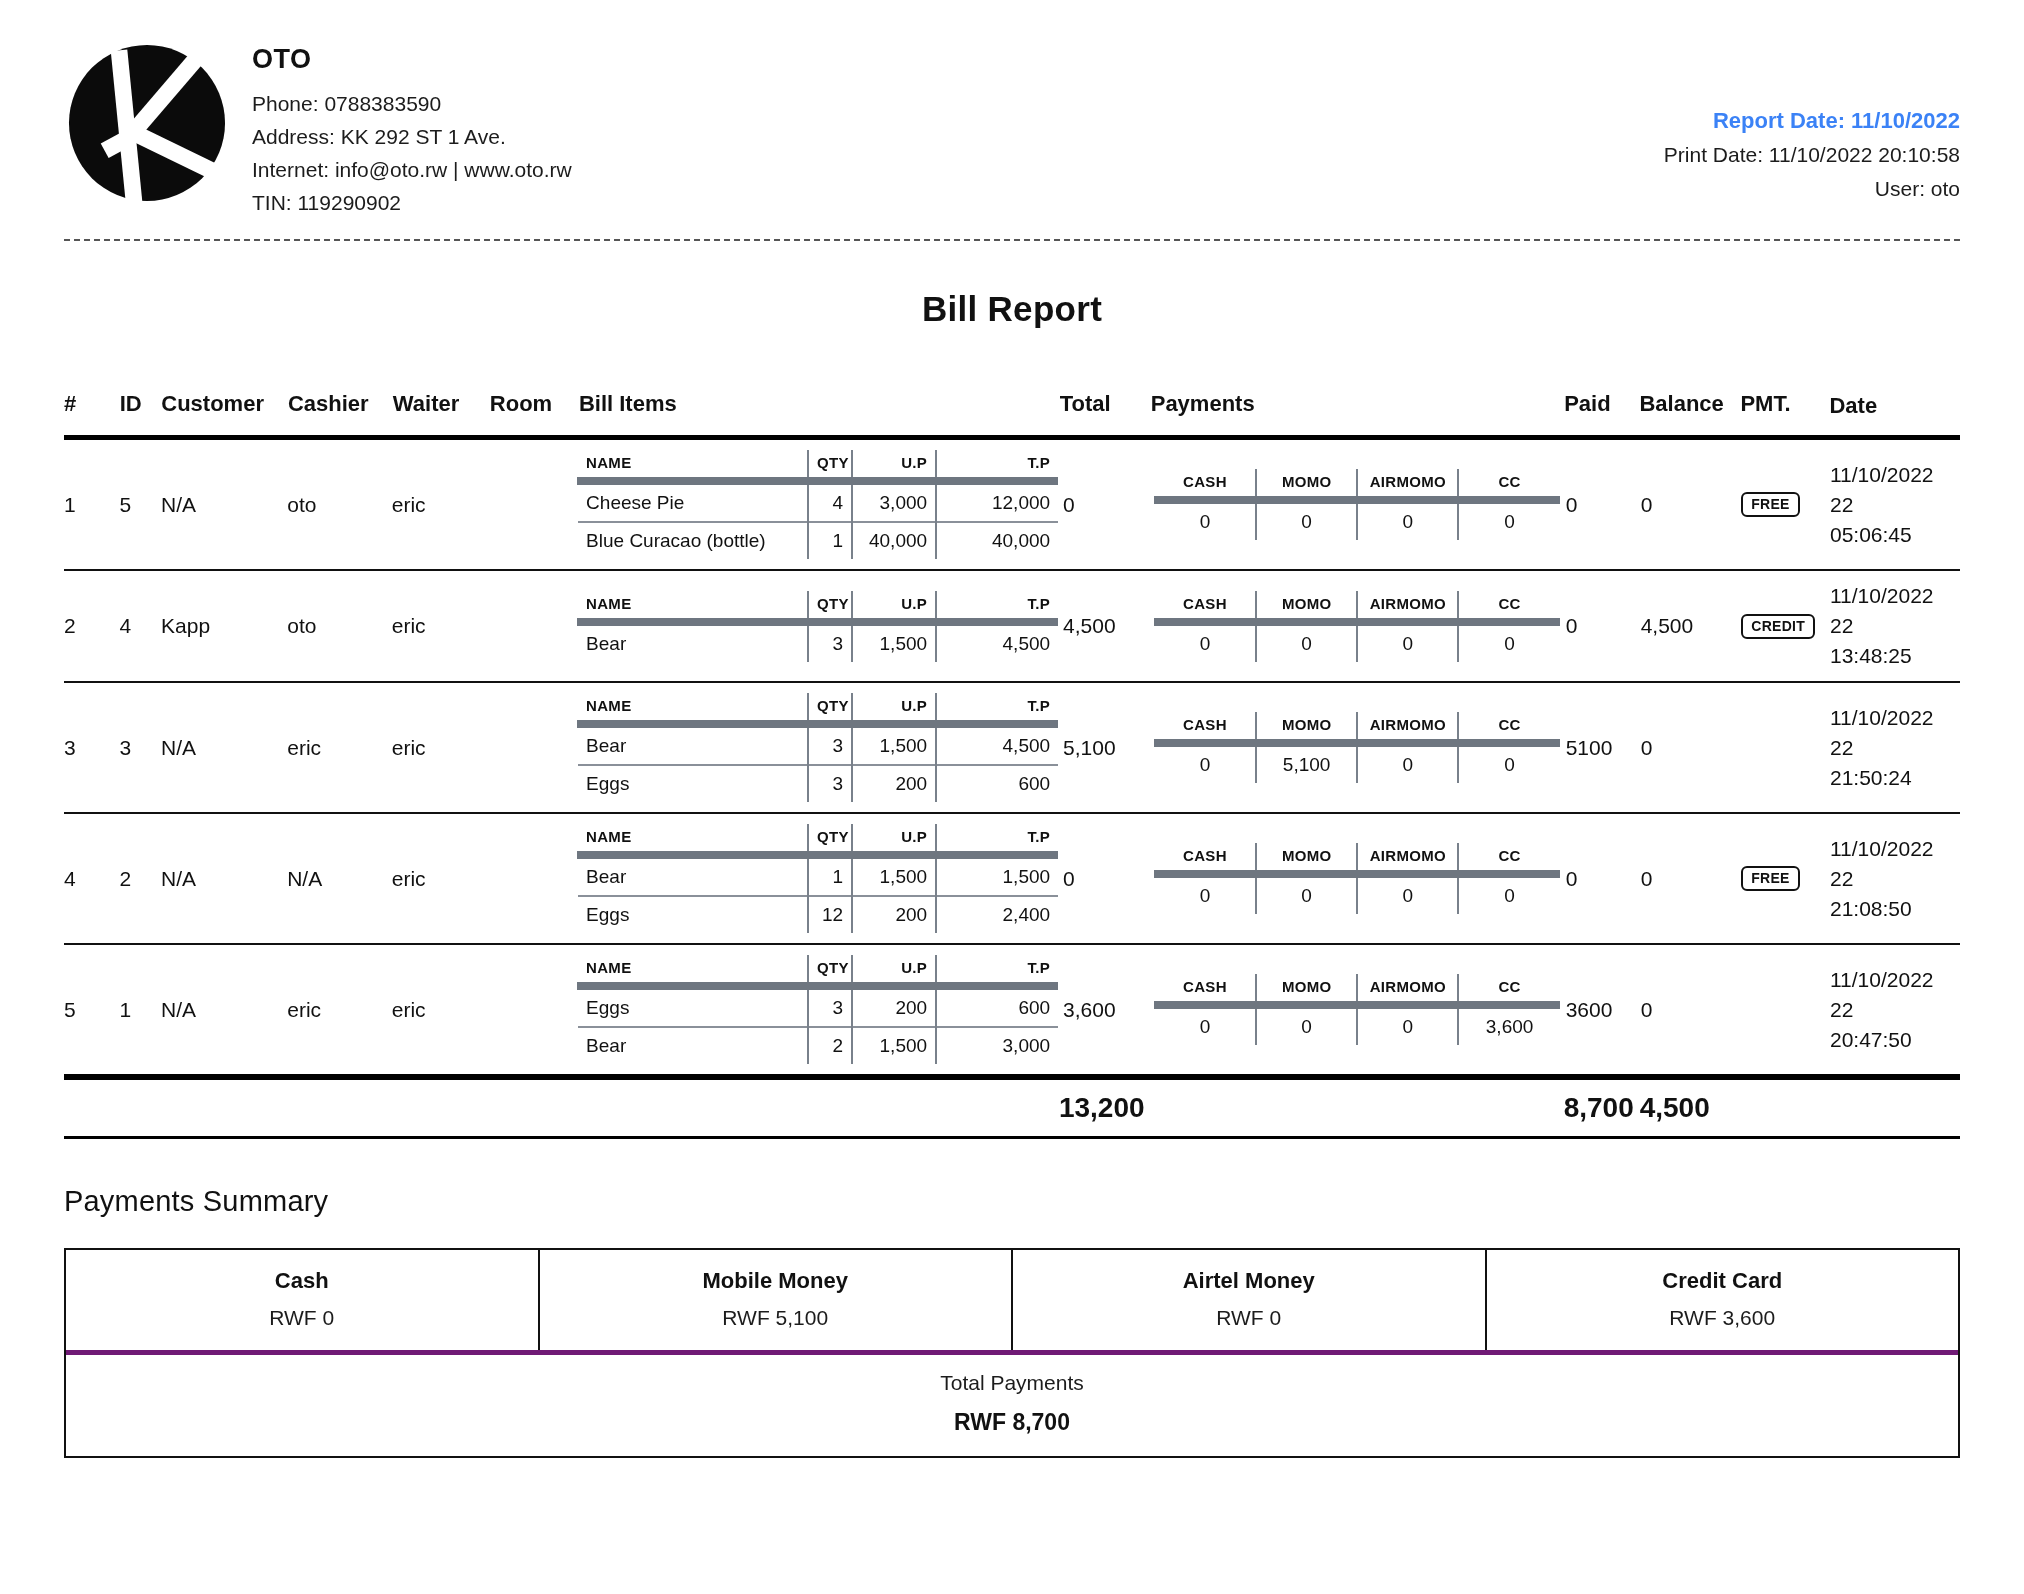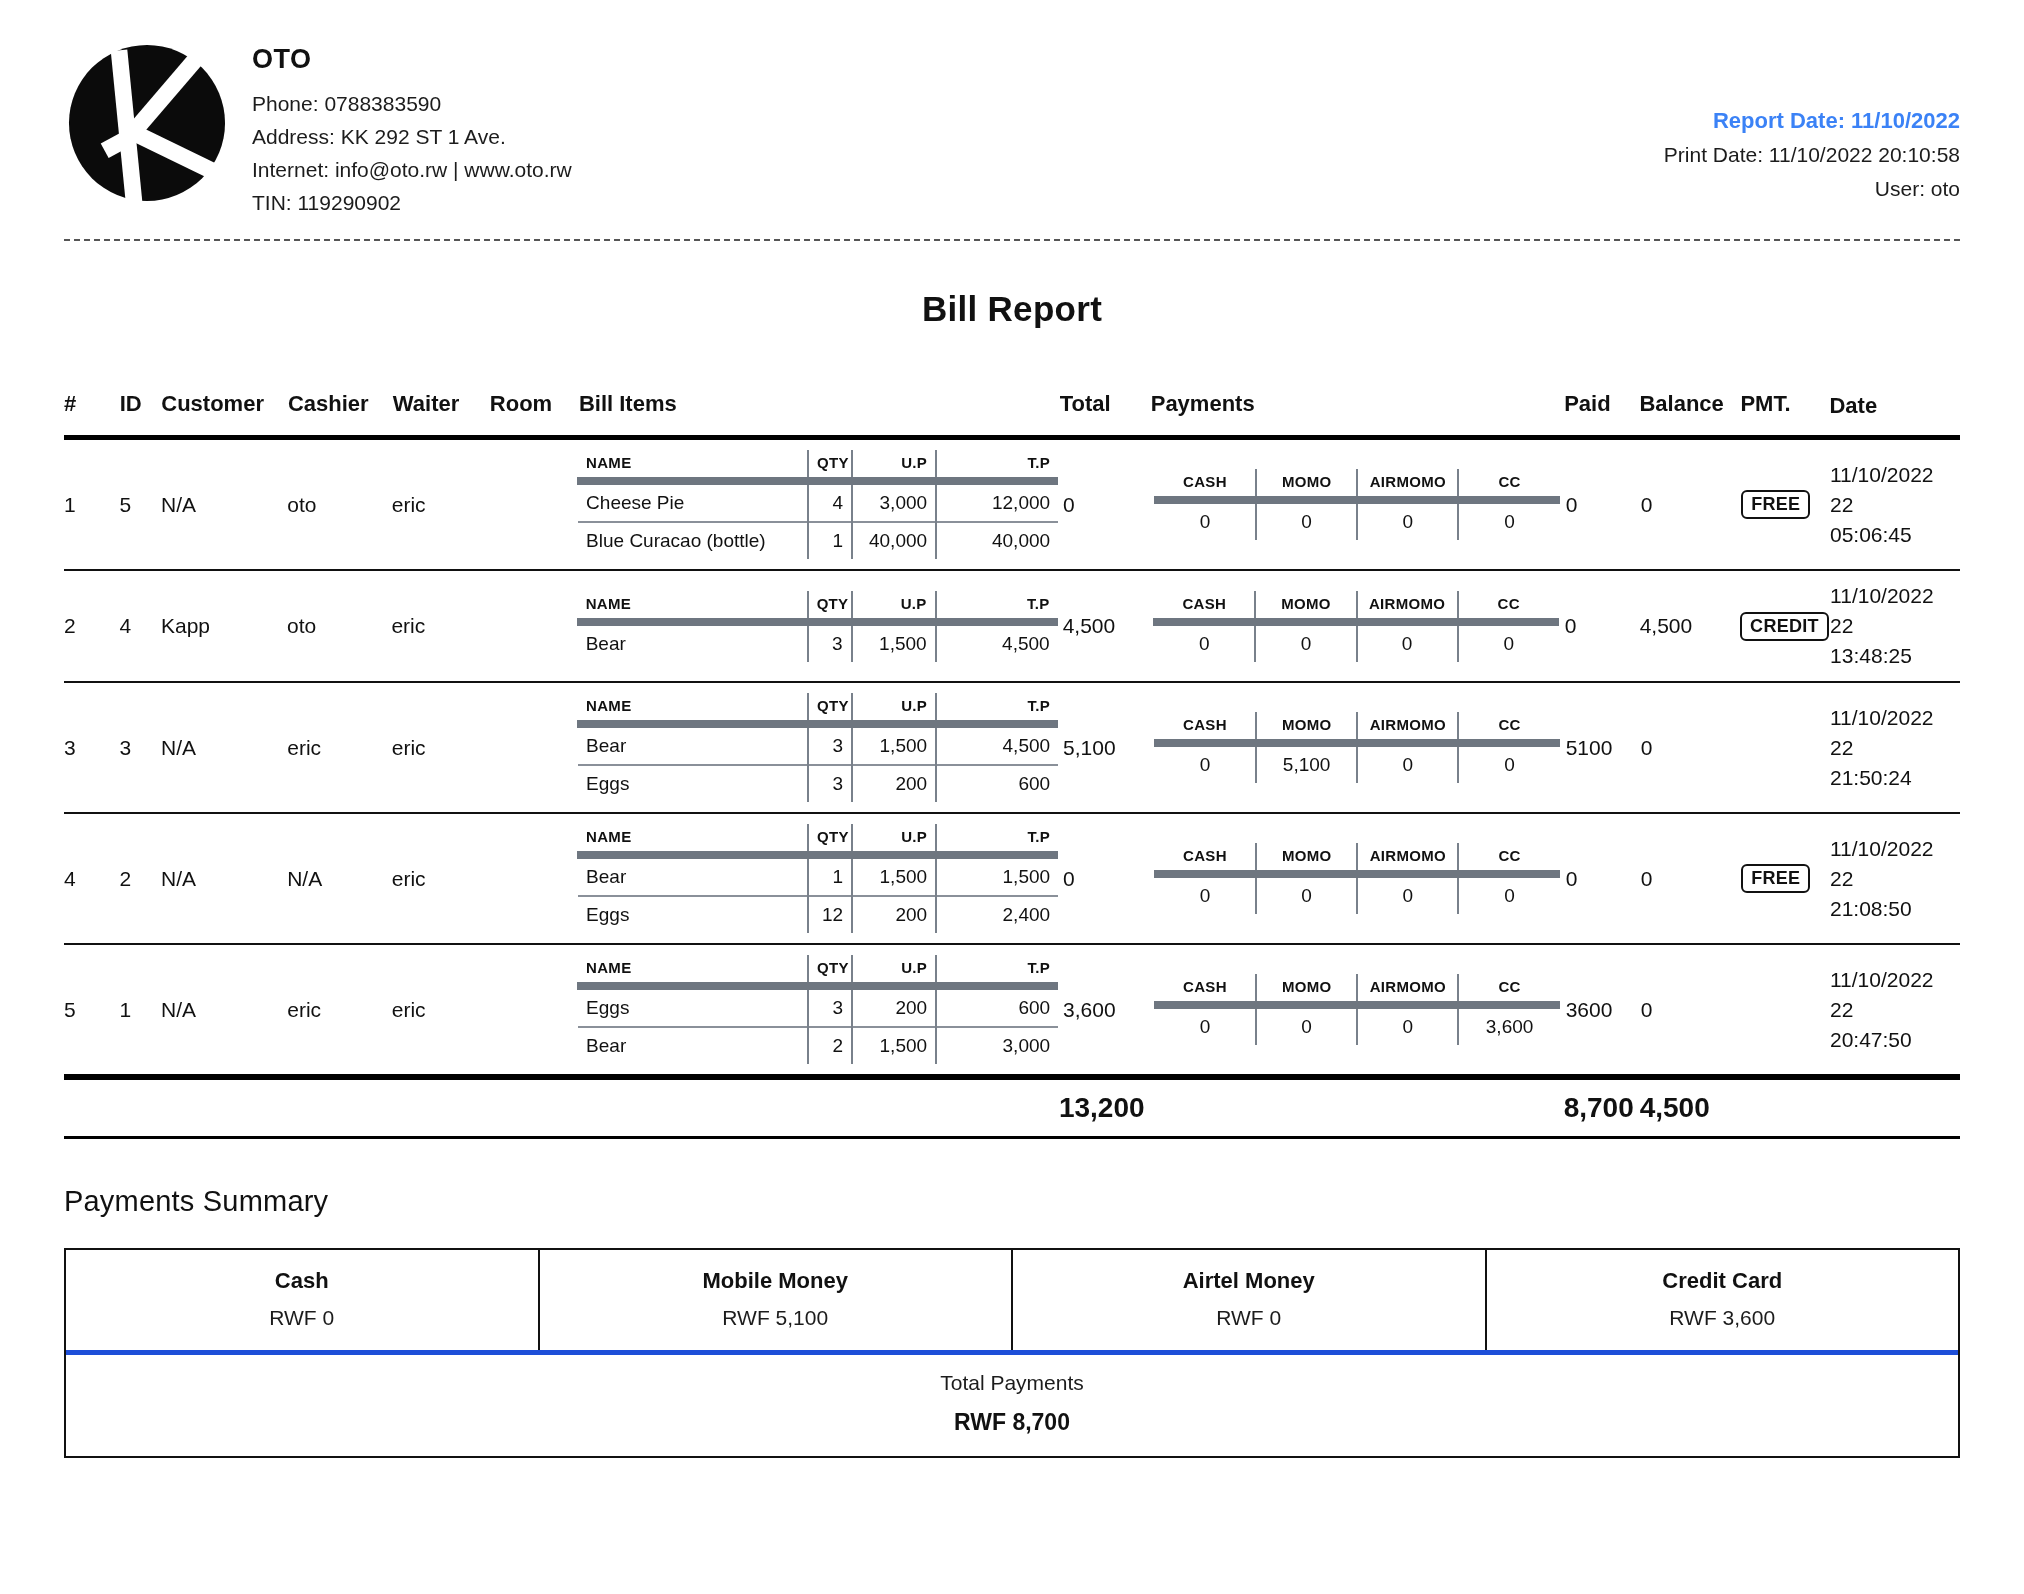--- a/index.html
+++ b/index.html
@@ -51,31 +51,31 @@
   .ntbl th,.ntbl td{border-left:2px solid #79818b;overflow:hidden;}
   .ntbl th:first-child,.ntbl td:first-child{border-left:none;}
   .ntbl tr.gbar td{padding:0;height:8px;background:#6e7680;border-left:2px solid #6e7680;}
   .ntbl tbody tr + tr td{border-top:2px solid #8a9099;}
   .al{text-align:left;}
   .ar{text-align:right;}
   .ac{text-align:center;}
   .ptbl th,.ptbl td{text-align:center;}
 
   .badge{display:inline-block;border:2px solid #111;border-radius:6px;padding:3px 8px 4px 8px;
-    font-size:18px;font-weight:bold;letter-spacing:.3px;line-height:1;}
+    font-size:14px;font-weight:bold;letter-spacing:.3px;line-height:1;}
 
   
   .sum-heading{font-size:29px;margin:46px 0 30px 0;font-weight:normal;letter-spacing:.2px;}
   .summary-table{border:2px solid #111;}
   .sum-methods{display:flex;}
   .sum-cell{flex:1;border-left:2px solid #111;text-align:center;padding:18px 0 20px 0;}
   .sum-cell:first-child{border-left:none;}
   .sum-label{font-size:22px;font-weight:bold;margin-bottom:12px;}
   .sum-amount{font-size:21px;color:#1c1c1c;}
-  .sum-total{border-top:5px solid #1d4ed8;text-align:center;padding:16px 0 20px 0;}
+  .sum-total{border-top:5px solid #701a75;text-align:center;padding:16px 0 20px 0;}
   .sum-total-label{font-size:21px;margin-bottom:14px;color:#1c1c1c;}
   .sum-total-amount{font-size:23px;font-weight:bold;}
 </style>
 </head>
 <body>
 
 <div class="page">
 
   <div class="top">
     <div class="brand">

